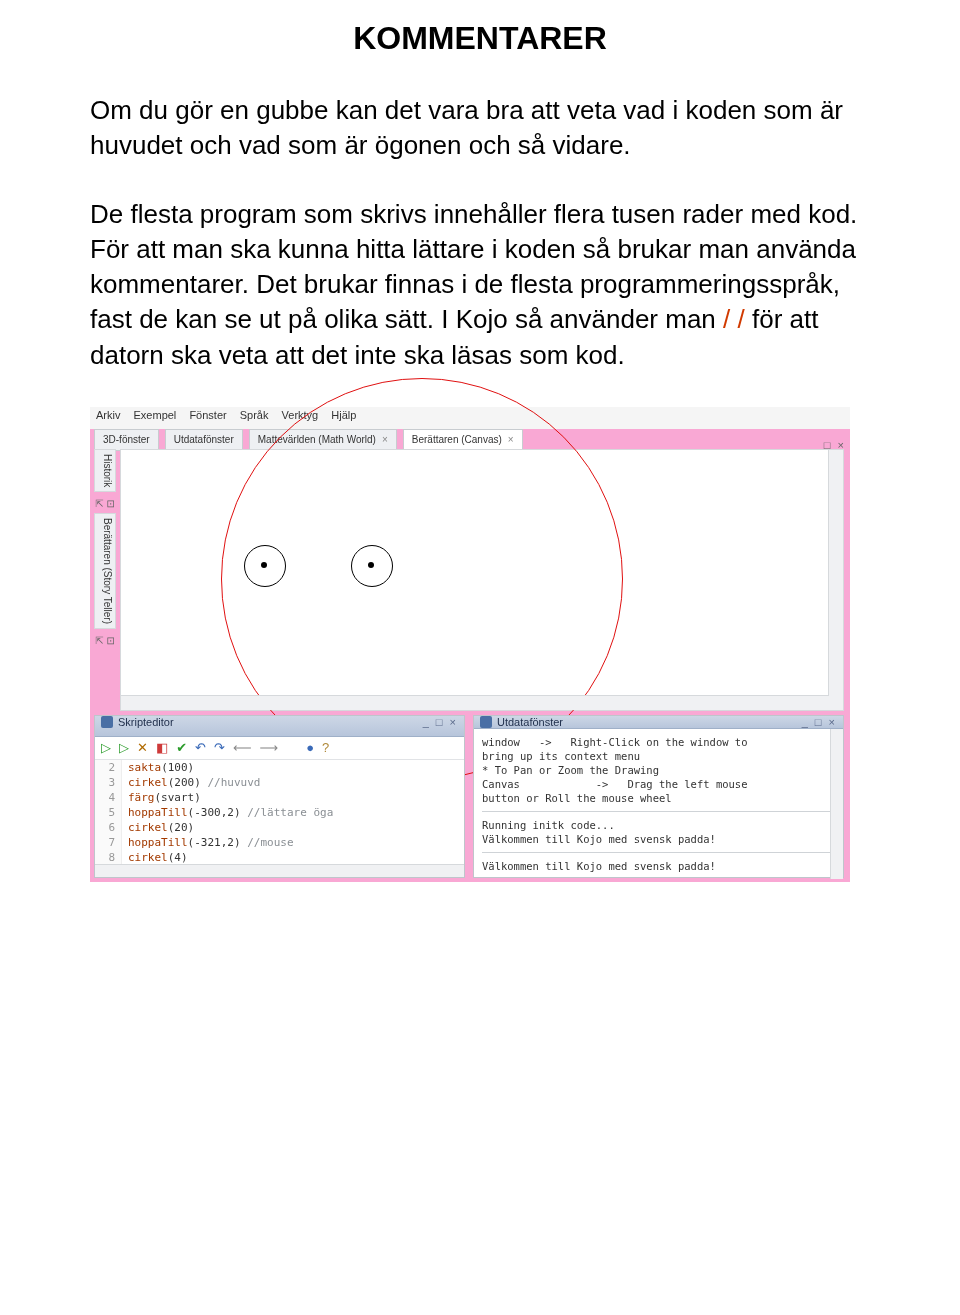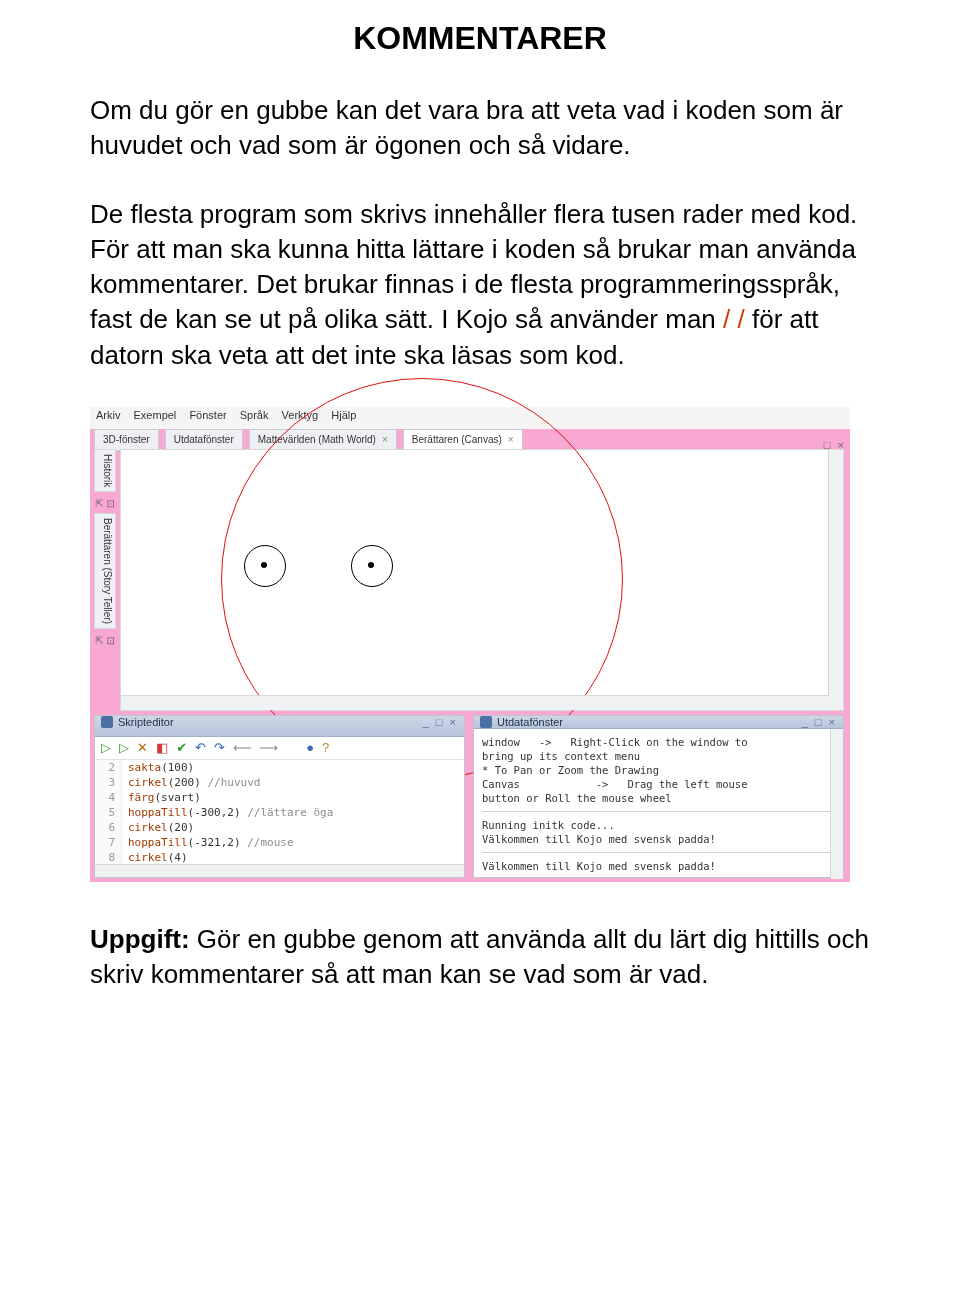--- a/index.html
+++ b/index.html
@@ -159,16 +159,13 @@
         <div class="ptitle">
           <div class="ico"></div>
           <span>Utdatafönster</span>
           <span class="pc">_ □ ×</span>
         </div>
         <div class="out" id="outarea"><div>window   -&gt;   Right-Click on the window to</div><div>bring up its context menu</div><div>* To Pan or Zoom the Drawing</div><div>Canvas            -&gt;   Drag the left mouse</div><div>button or Roll the mouse wheel</div><div class="hr"></div><div>Running initk code...</div><div>Välkommen till Kojo med svensk padda!</div><div class="hr"></div><div>Välkommen till Kojo med svensk padda!</div><div style="position: absolute; right: 0px; top: 0px; bottom: 0px; width: 12px; background: rgb(240, 241, 243); border-left: 1px solid rgb(214, 217, 220);"></div></div>
       </div>
     </div>
   </div>
 
-  <p>
-    <span class="b">Uppgift:</span><span> Gör en gubbe genom att använda allt du lärt dig hittills och skriv kommentarer så att man kan se vad som är vad.</span>
-  </p>
 </div>
 
 </body></html>

